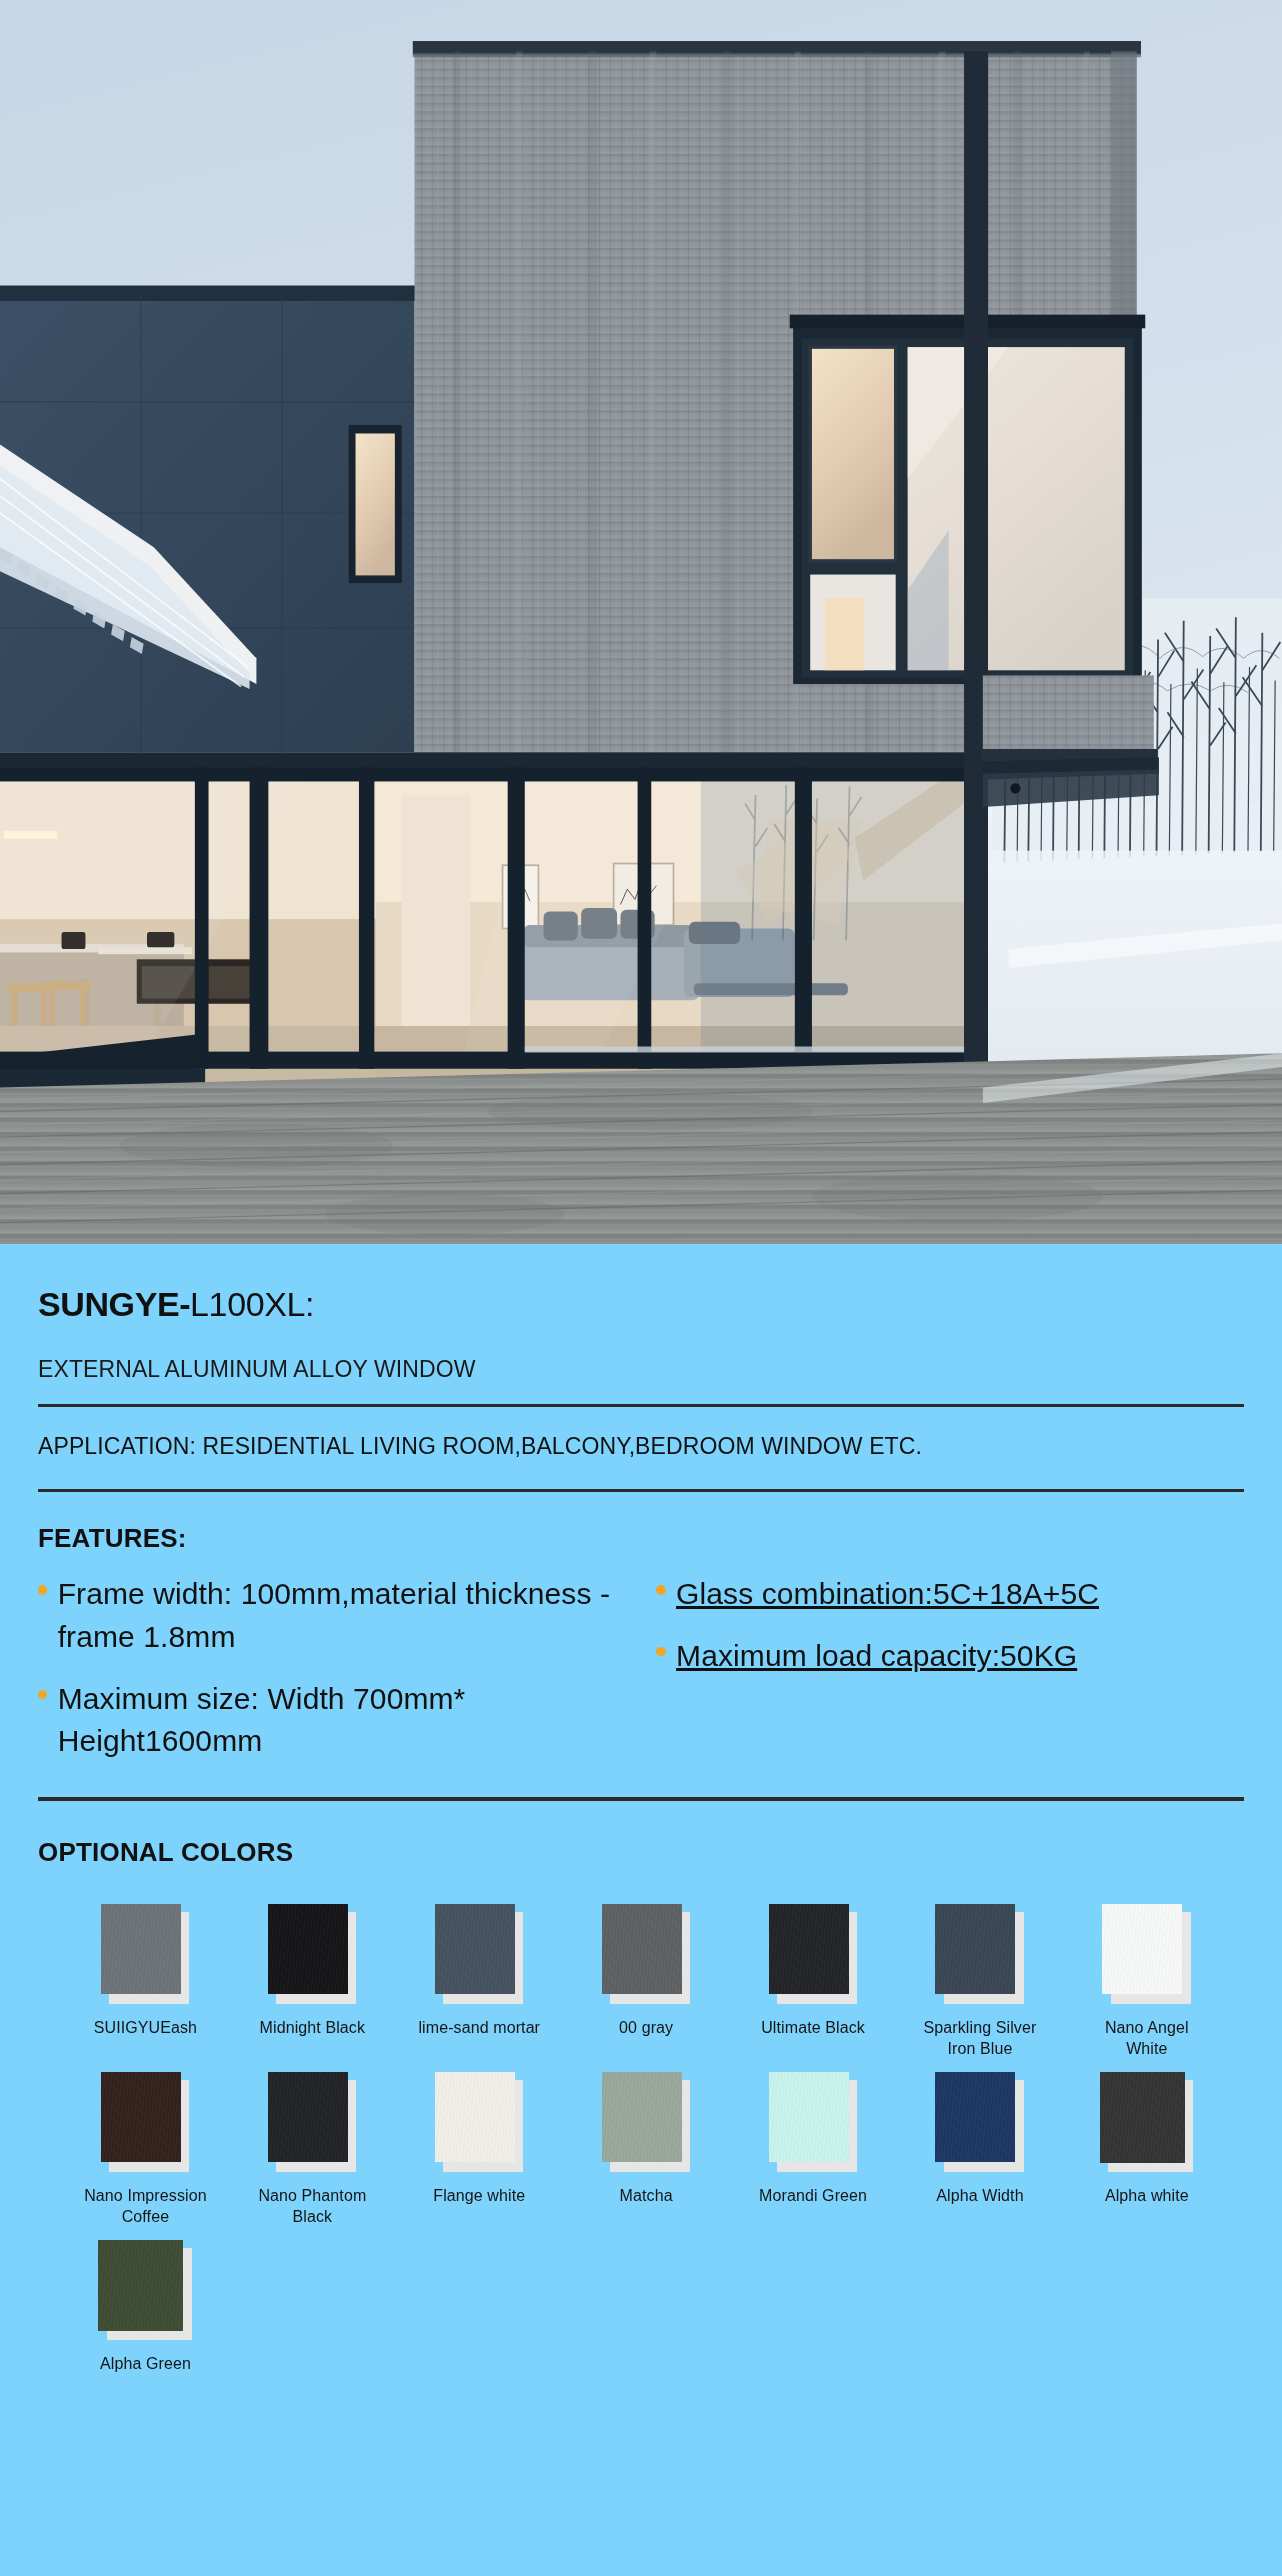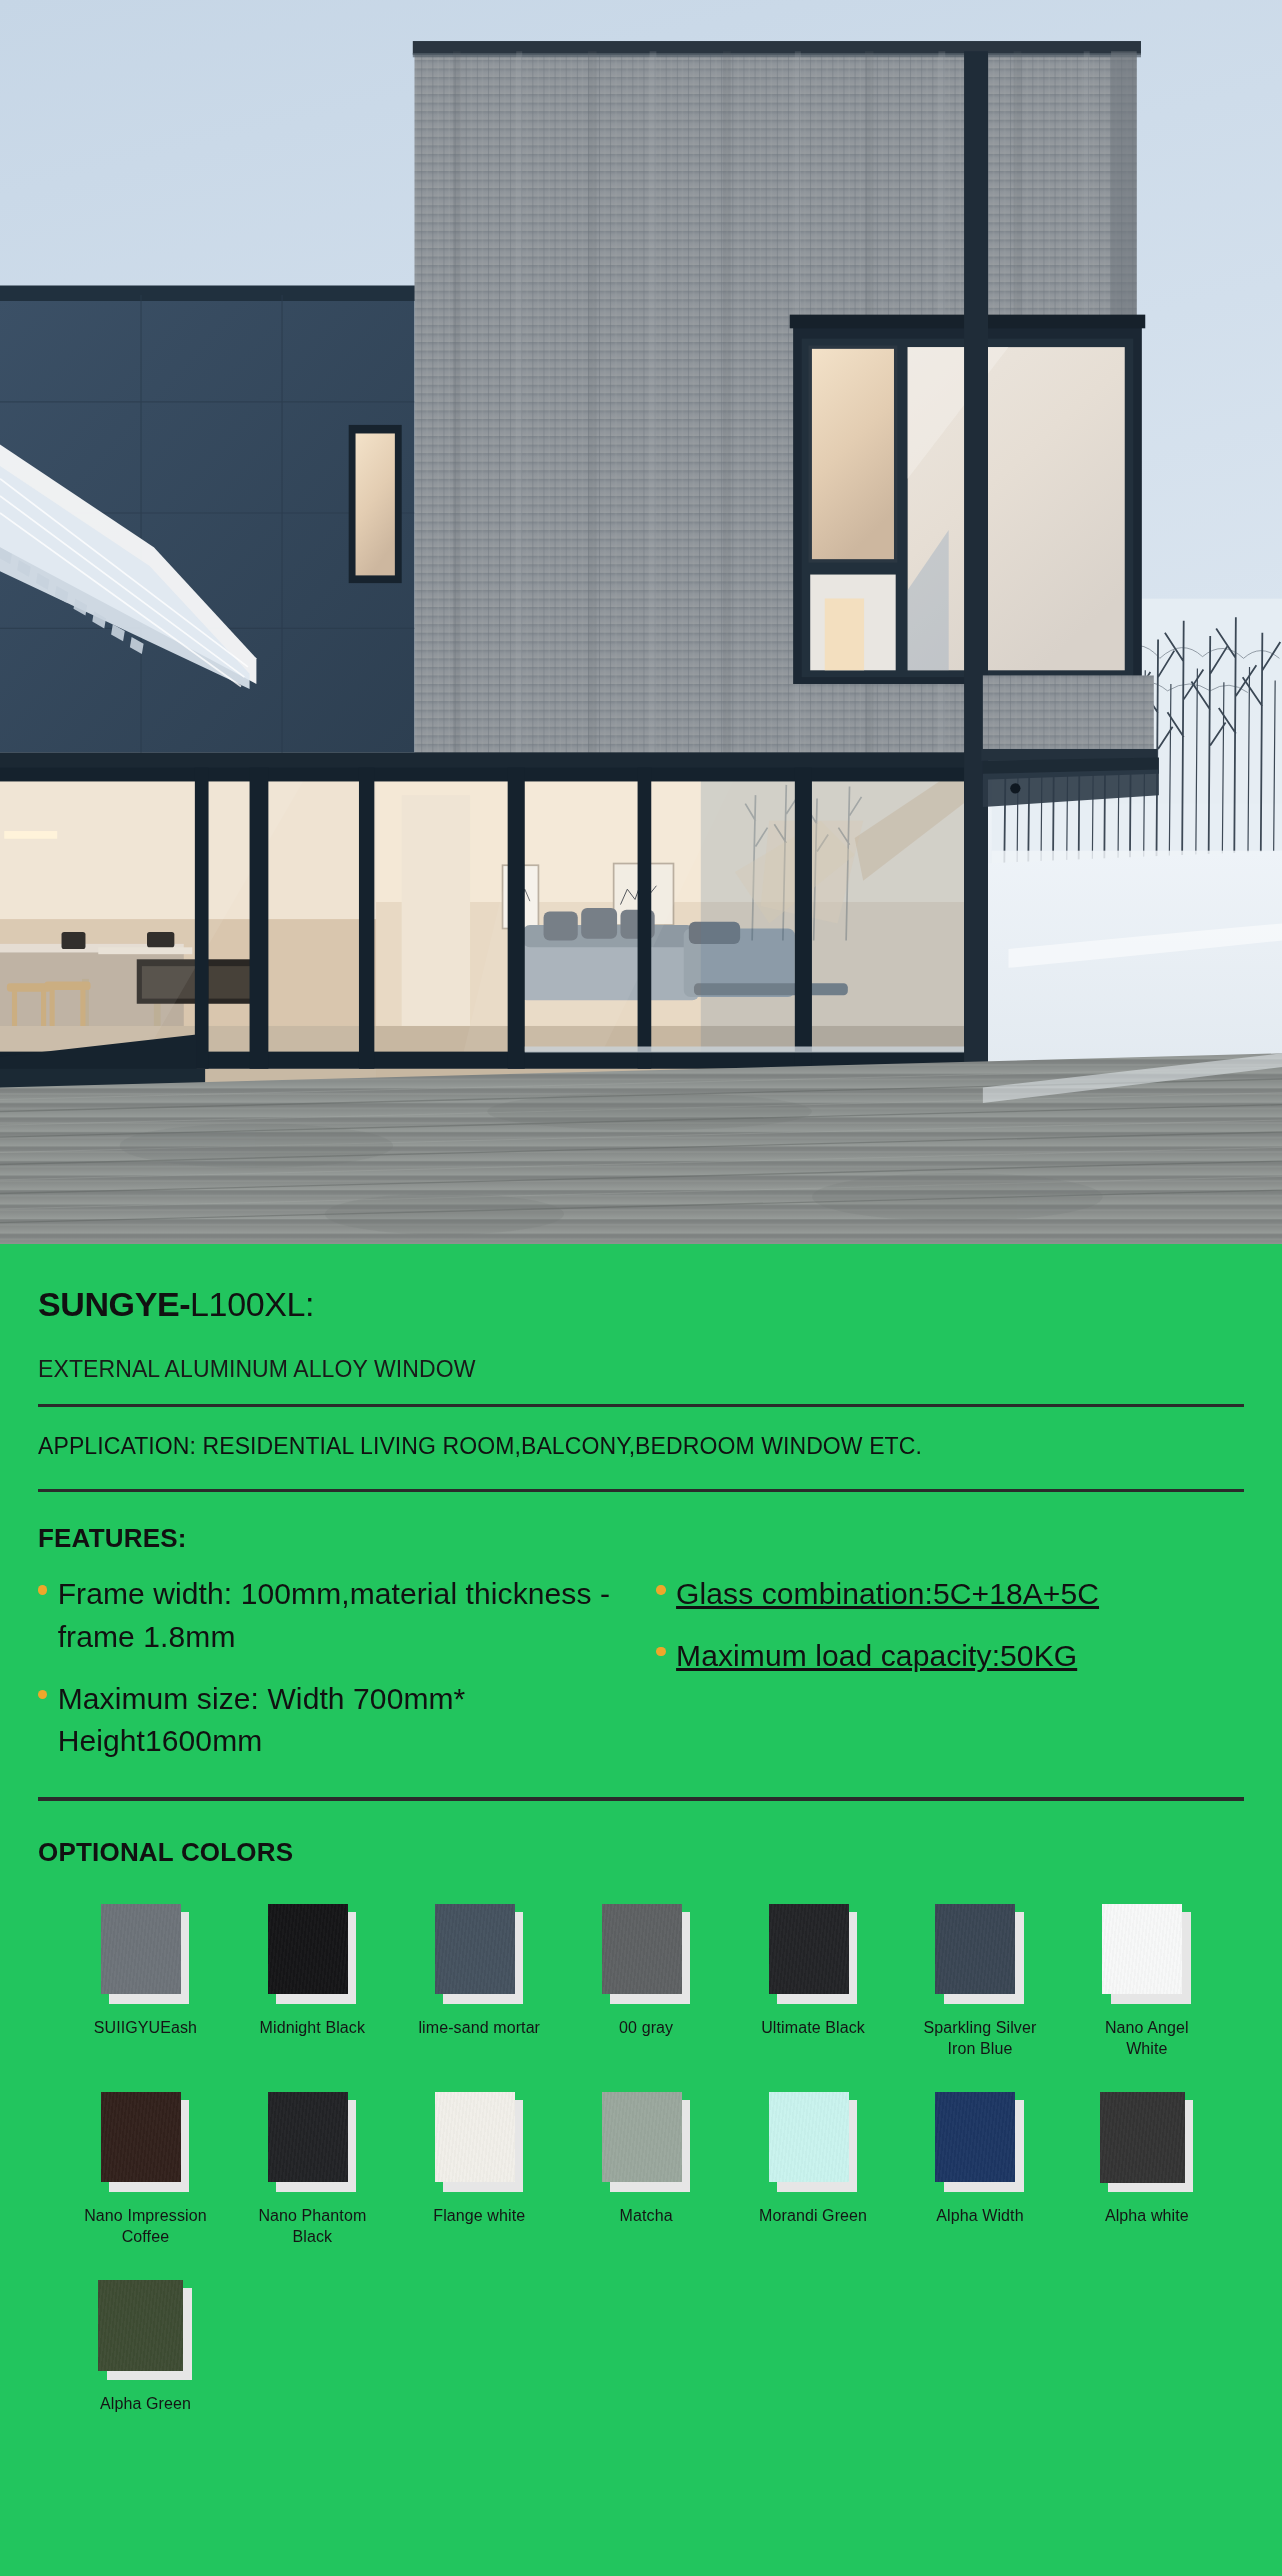--- a/index.html
+++ b/index.html
@@ -11,21 +11,21 @@
   }
 
   body {
     font-family: "Liberation Sans", sans-serif;
     color: #111111;
     width: 1282px;
     height: 2576px;
     overflow: hidden;
   }
 
-  .page { width: 1282px; height: 2576px; position: relative; background:#22c55e; }
+  .page { width: 1282px; height: 2576px; position: relative; background:#7dd3fc; }
 
   
   .hero {
     position: relative;
     width: 1282px;
     height: 1244px;
     overflow: hidden;
     background: #cfdbe8;
   }
 
@@ -110,21 +110,21 @@
     font-size: 26px;
     font-weight: 700;
     letter-spacing: 0.2px;
   }
 
   
   .swatch-grid {
     margin-top: 36px;
     display: grid;
     grid-template-columns: repeat(7, 1fr);
-    row-gap: 33px;
+    row-gap: 13px;
     padding-left: 24px;
     padding-right: 13.7px;
   }
 
   .swatch-cell {
     display: flex;
     flex-direction: column;
     align-items: center;
   }
 

